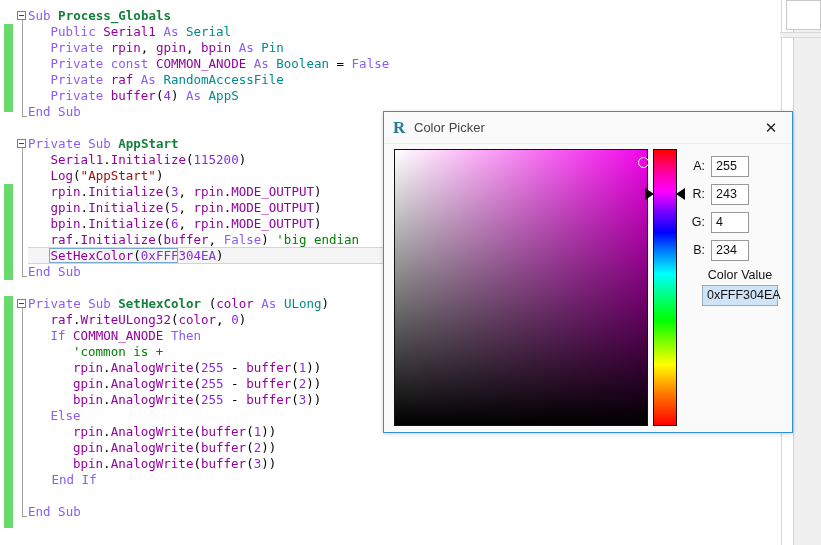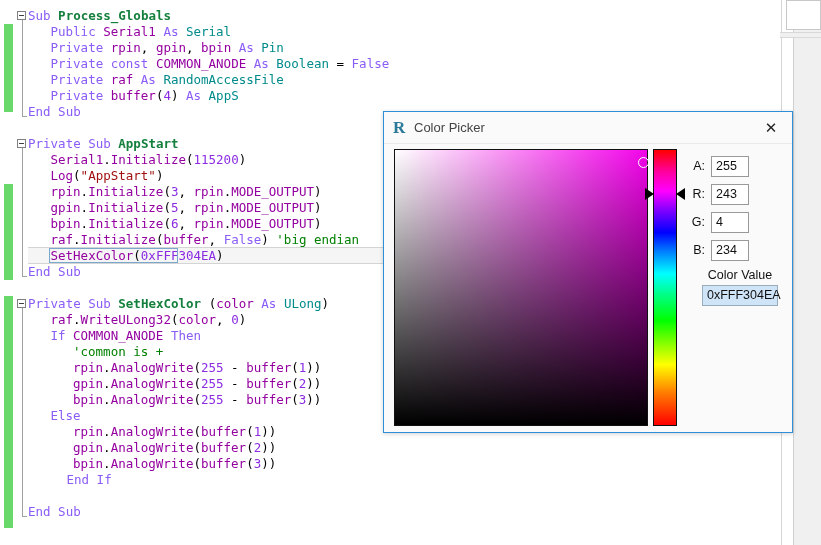--- a/index.html
+++ b/index.html
@@ -381,21 +381,21 @@
         <div class="code-line" style="position: absolute; left: 0px; top: 312px; width: 760px;"><div class="code-text" style="left: 50.5px;"><span class="tok-ident">raf</span><span class="tok-op">.</span><span class="tok-ident">WriteULong32</span><span class="tok-op">(</span><span class="tok-ident">color</span><span class="tok-op">, </span><span class="tok-num">0</span><span class="tok-op">)</span></div></div>
         <div class="code-line" style="position: absolute; left: 0px; top: 328px; width: 760px;"><div class="code-text" style="left: 50.5px;"><span class="tok-kw">If </span><span class="tok-ident">COMMON_ANODE </span><span class="tok-kw">Then</span></div></div>
         <div class="code-line" style="position: absolute; left: 0px; top: 344px; width: 760px;"><div class="code-text" style="left: 73px;"><span class="tok-com">'common is +</span></div></div>
         <div class="code-line" style="position: absolute; left: 0px; top: 360px; width: 760px;"><div class="code-text" style="left: 73px;"><span class="tok-ident">rpin</span><span class="tok-op">.</span><span class="tok-ident">AnalogWrite</span><span class="tok-op">(</span><span class="tok-num">255</span><span class="tok-op"> - </span><span class="tok-ident">buffer</span><span class="tok-op">(</span><span class="tok-num">1</span><span class="tok-op">))</span></div></div>
         <div class="code-line" style="position: absolute; left: 0px; top: 376px; width: 760px;"><div class="code-text" style="left: 73px;"><span class="tok-ident">gpin</span><span class="tok-op">.</span><span class="tok-ident">AnalogWrite</span><span class="tok-op">(</span><span class="tok-num">255</span><span class="tok-op"> - </span><span class="tok-ident">buffer</span><span class="tok-op">(</span><span class="tok-num">2</span><span class="tok-op">))</span></div></div>
         <div class="code-line" style="position: absolute; left: 0px; top: 392px; width: 760px;"><div class="code-text" style="left: 73px;"><span class="tok-ident">bpin</span><span class="tok-op">.</span><span class="tok-ident">AnalogWrite</span><span class="tok-op">(</span><span class="tok-num">255</span><span class="tok-op"> - </span><span class="tok-ident">buffer</span><span class="tok-op">(</span><span class="tok-num">3</span><span class="tok-op">))</span></div></div>
         <div class="code-line" style="position: absolute; left: 0px; top: 408px; width: 760px;"><div class="code-text" style="left: 50.5px;"><span class="tok-kw">Else</span></div></div>
         <div class="code-line" style="position: absolute; left: 0px; top: 424px; width: 760px;"><div class="code-text" style="left: 73px;"><span class="tok-ident">rpin</span><span class="tok-op">.</span><span class="tok-ident">AnalogWrite</span><span class="tok-op">(</span><span class="tok-ident">buffer</span><span class="tok-op">(</span><span class="tok-num">1</span><span class="tok-op">))</span></div></div>
         <div class="code-line" style="position: absolute; left: 0px; top: 440px; width: 760px;"><div class="code-text" style="left: 73px;"><span class="tok-ident">gpin</span><span class="tok-op">.</span><span class="tok-ident">AnalogWrite</span><span class="tok-op">(</span><span class="tok-ident">buffer</span><span class="tok-op">(</span><span class="tok-num">2</span><span class="tok-op">))</span></div></div>
         <div class="code-line" style="position: absolute; left: 0px; top: 456px; width: 760px;"><div class="code-text" style="left: 73px;"><span class="tok-ident">bpin</span><span class="tok-op">.</span><span class="tok-ident">AnalogWrite</span><span class="tok-op">(</span><span class="tok-ident">buffer</span><span class="tok-op">(</span><span class="tok-num">3</span><span class="tok-op">))</span></div></div>
-        <div class="code-line" style="position: absolute; left: 16px; top: 472px; width: 760px; padding-left: 28px;"><div class="code-text" style="left: 50.5px;"><span class="tok-kw">End If</span></div></div>
+        <div class="code-line" style="position: absolute; left: 1px; top: 472px; width: 760px; padding-left: 28px;"><div class="code-text" style="left: 50.5px;"><span class="tok-kw">End If</span></div></div>
         <div class="code-line" style="position: absolute; left: 0px; top: 488px; width: 760px;"><div class="code-text" style="left: 28px;"></div></div>
         <div class="code-line" style="position: absolute; left: 0px; top: 504px; width: 760px;"><div class="code-text" style="left: 28px;"><span class="tok-kw">End Sub</span></div></div>
         <div class="fold-line" style="top: 308px; height: 208px;"></div>
         <div class="fold-tail" style="top: 516px;"></div>
       </div>
   </div>
 
   <div class="vbar" style="left:781px;"></div>
   <div id="right-strip"></div>
   <div id="panel-top"></div>

